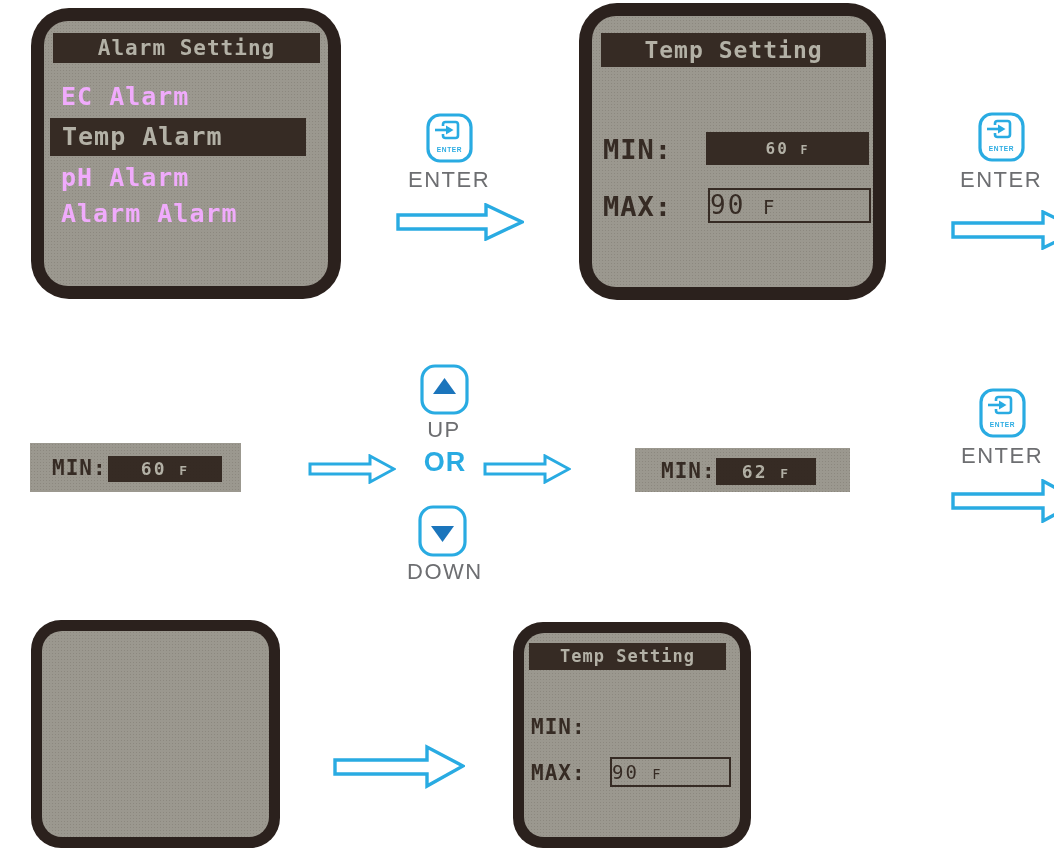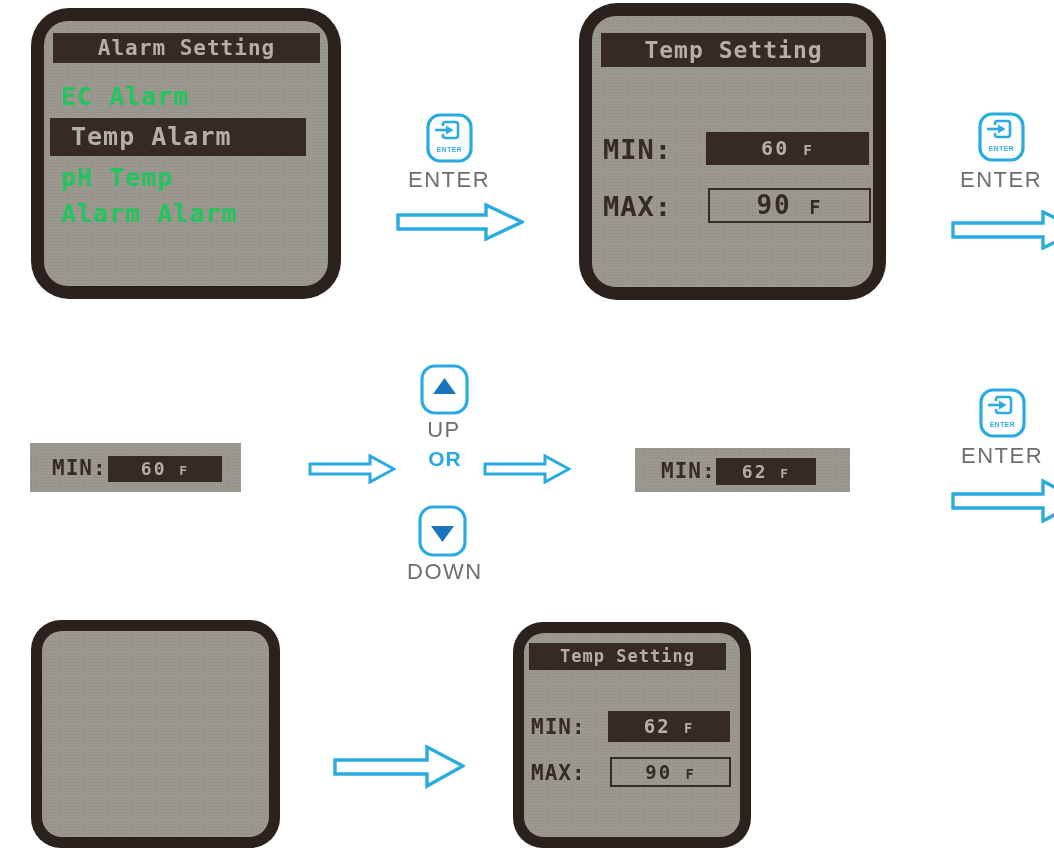--- a/index.html
+++ b/index.html
@@ -15,52 +15,52 @@
   .lcd.small { border-radius:30px; }
   .lcd.small .face { inset:11px; border-radius:20px; }
 
   .px { font-family:"DejaVu Sans Mono", monospace; font-weight:bold; letter-spacing:1px;text-align:center; }
   .abs { position:absolute; }
   .darktxt { color:#362b24; }
   .titlebar { position:absolute; background:#362b24; color:#b3b1a6; text-align:center;
     font-family:"DejaVu Sans Mono", monospace; font-weight:bold; letter-spacing:1px; }
   .inv-box { position:absolute; background:#362b24; color:#b3b1a6; text-align:center;
     font-family:"DejaVu Sans Mono", monospace; font-weight:bold; letter-spacing:2px; }
-  .out-box { position:absolute; border:2.5px solid #362b24; color:#362b24; text-align:center;
-    font-family:"DejaVu Sans Mono", monospace; font-weight:bold; letter-spacing:2px; }
+  .out-box { position:absolute; border:2.5px solid #362b24; color:#362b24; text-align:left;
+    font-family:"DejaVu Sans Mono", monospace; font-weight:normal; letter-spacing:2px; }
   .unit { font-size:0.72em; }
 
   
   .strip { position:absolute; background:#9b988f; }
   .strip::after { content:""; position:absolute; inset:0;
     background-image:radial-gradient(rgba(50,40,30,0.14) 1px, transparent 1px);
     background-size:3px 3px; pointer-events:none; }
 
   
   .cap { position:absolute; color:#6d6e71; font-weight:300; letter-spacing:1.5px; text-align:center; }
 
-  .or-text { position:absolute; color:#29abe2; font-weight:bold; font-size:21px; letter-spacing:1px; text-align:center; }
+  .or-text { position:absolute; color:#29abe2; font-weight:bold; font-size:27px; letter-spacing:1px; text-align:center; }
 
   .menu-item { position:absolute; font-family:"DejaVu Sans Mono", monospace; font-weight:bold;
-    color:#22c55e; letter-spacing:1px; font-size:25px; }
+    color:#f0abfc; letter-spacing:1px; font-size:25px; }
   .menu-item.selected { background:#362b24; color:#b3b1a6; }
 
   svg { display:block; }
 </style>
 </head>
 <body>
 
 <div class="canvas">
 
   <div class="lcd" style="left:3px; top:8px; width:310px; height:291px;">
     <div class="face"></div>
     <div class="titlebar" style="left:22px; top:25px; width:267px; height:30px; font-size:21px; line-height:30px;">Alarm Setting</div>
     <div class="menu-item" style="left:30px; top:74px;">EC Alarm</div>
-    <div class="menu-item selected" style="left:19px; top:110px; width:256px; height:38px; line-height:38px; padding-left:21px;">Temp Alarm</div>
-    <div class="menu-item" style="left:30px; top:155px;">pH Temp</div>
+    <div class="menu-item selected" style="left:19px; top:110px; width:256px; height:38px; line-height:38px; padding-left:12px;">Temp Alarm</div>
+    <div class="menu-item" style="left:30px; top:155px;">pH Alarm</div>
     <div class="menu-item" style="left:30px; top:191px;">Alarm Alarm</div>
   </div>
 
   <div class="abs" style="left:398px; top:113px;">
     <svg width="47" height="50" viewBox="0 0 47 50">
       <rect x="2" y="2" width="43" height="46" rx="12" fill="#ffffff" stroke="#29abe2" stroke-width="3.2"></rect>
       <g>
         <rect x="17" y="9" width="15" height="16" rx="2.5" fill="none" stroke="#29abe2" stroke-width="2.6"></rect>
         <rect x="14.5" y="13" width="5" height="8" fill="#ffffff"></rect>
         <line x1="9" y1="17" x2="21" y2="17" stroke="#29abe2" stroke-width="2.6"></line>
@@ -73,21 +73,21 @@
   <div class="abs" style="left:368px; top:203px;">
     <svg width="128" height="38" viewBox="0 0 128 38">
       <polygon points="2,12 90,12 90,2 126,19 90,36 90,26 2,26" fill="#ffffff" stroke="#29abe2" stroke-width="3.4" stroke-linejoin="miter"></polygon>
     </svg>
   </div>
 
   <div class="lcd" style="left:551px; top:3px; width:307px; height:297px;">
     <div class="face"></div>
     <div class="titlebar" style="left:22px; top:30px; width:265px; height:34px; font-size:23px; line-height:34px;">Temp Setting</div>
     <div class="px darktxt abs" style="left:24px; top:131px; font-size:27px;">MIN:</div>
-    <div class="inv-box" style="left:127px; top:129px; width:163px; height:33px; font-size:20px; line-height:33px;">
+    <div class="inv-box" style="left:127px; top:129px; width:163px; height:33px; font-size:16px; line-height:33px;">
       <span>60</span>
       <span class="unit">F</span>
     </div>
     <div class="px darktxt abs" style="left:24px; top:188px; font-size:27px;">MAX:</div>
     <div class="out-box" style="left:129px; top:185px; width:163px; height:35px; font-size:26px; line-height:31px;">
       <span>90</span>
       <span class="unit">F</span>
     </div>
   </div>
 
@@ -180,24 +180,20 @@
   <div class="abs" style="left:305px; top:744px;">
     <svg width="132" height="45" viewBox="0 0 132 45">
       <polygon points="2,16 94,16 94,3 130,22 94,42 94,30 2,30" fill="#ffffff" stroke="#29abe2" stroke-width="3.4" stroke-linejoin="miter"></polygon>
     </svg>
   </div>
 
   <div class="lcd small" style="left:485px; top:622px; width:238px; height:226px;">
     <div class="face"></div>
     <div class="titlebar" style="left:16px; top:21px; width:197px; height:27px; font-size:17px; line-height:27px;">Temp Setting</div>
     <div class="px darktxt abs" style="left:18px; top:93px; font-size:21px;">MIN:</div>
-    <div class="inv-box" style="left:95px; top:89px; width:122px; height:31px; font-size:19px; line-height:31px;">
-      <span>62</span>
-      <span class="unit">F</span>
-    </div>
     <div class="px darktxt abs" style="left:18px; top:139px; font-size:21px;">MAX:</div>
     <div class="out-box" style="left:97px; top:135px; width:121px; height:30px; font-size:19px; line-height:26px;">
       <span>90</span>
       <span class="unit">F</span>
     </div>
   </div>
 
 </div>
 
 </body></html>

